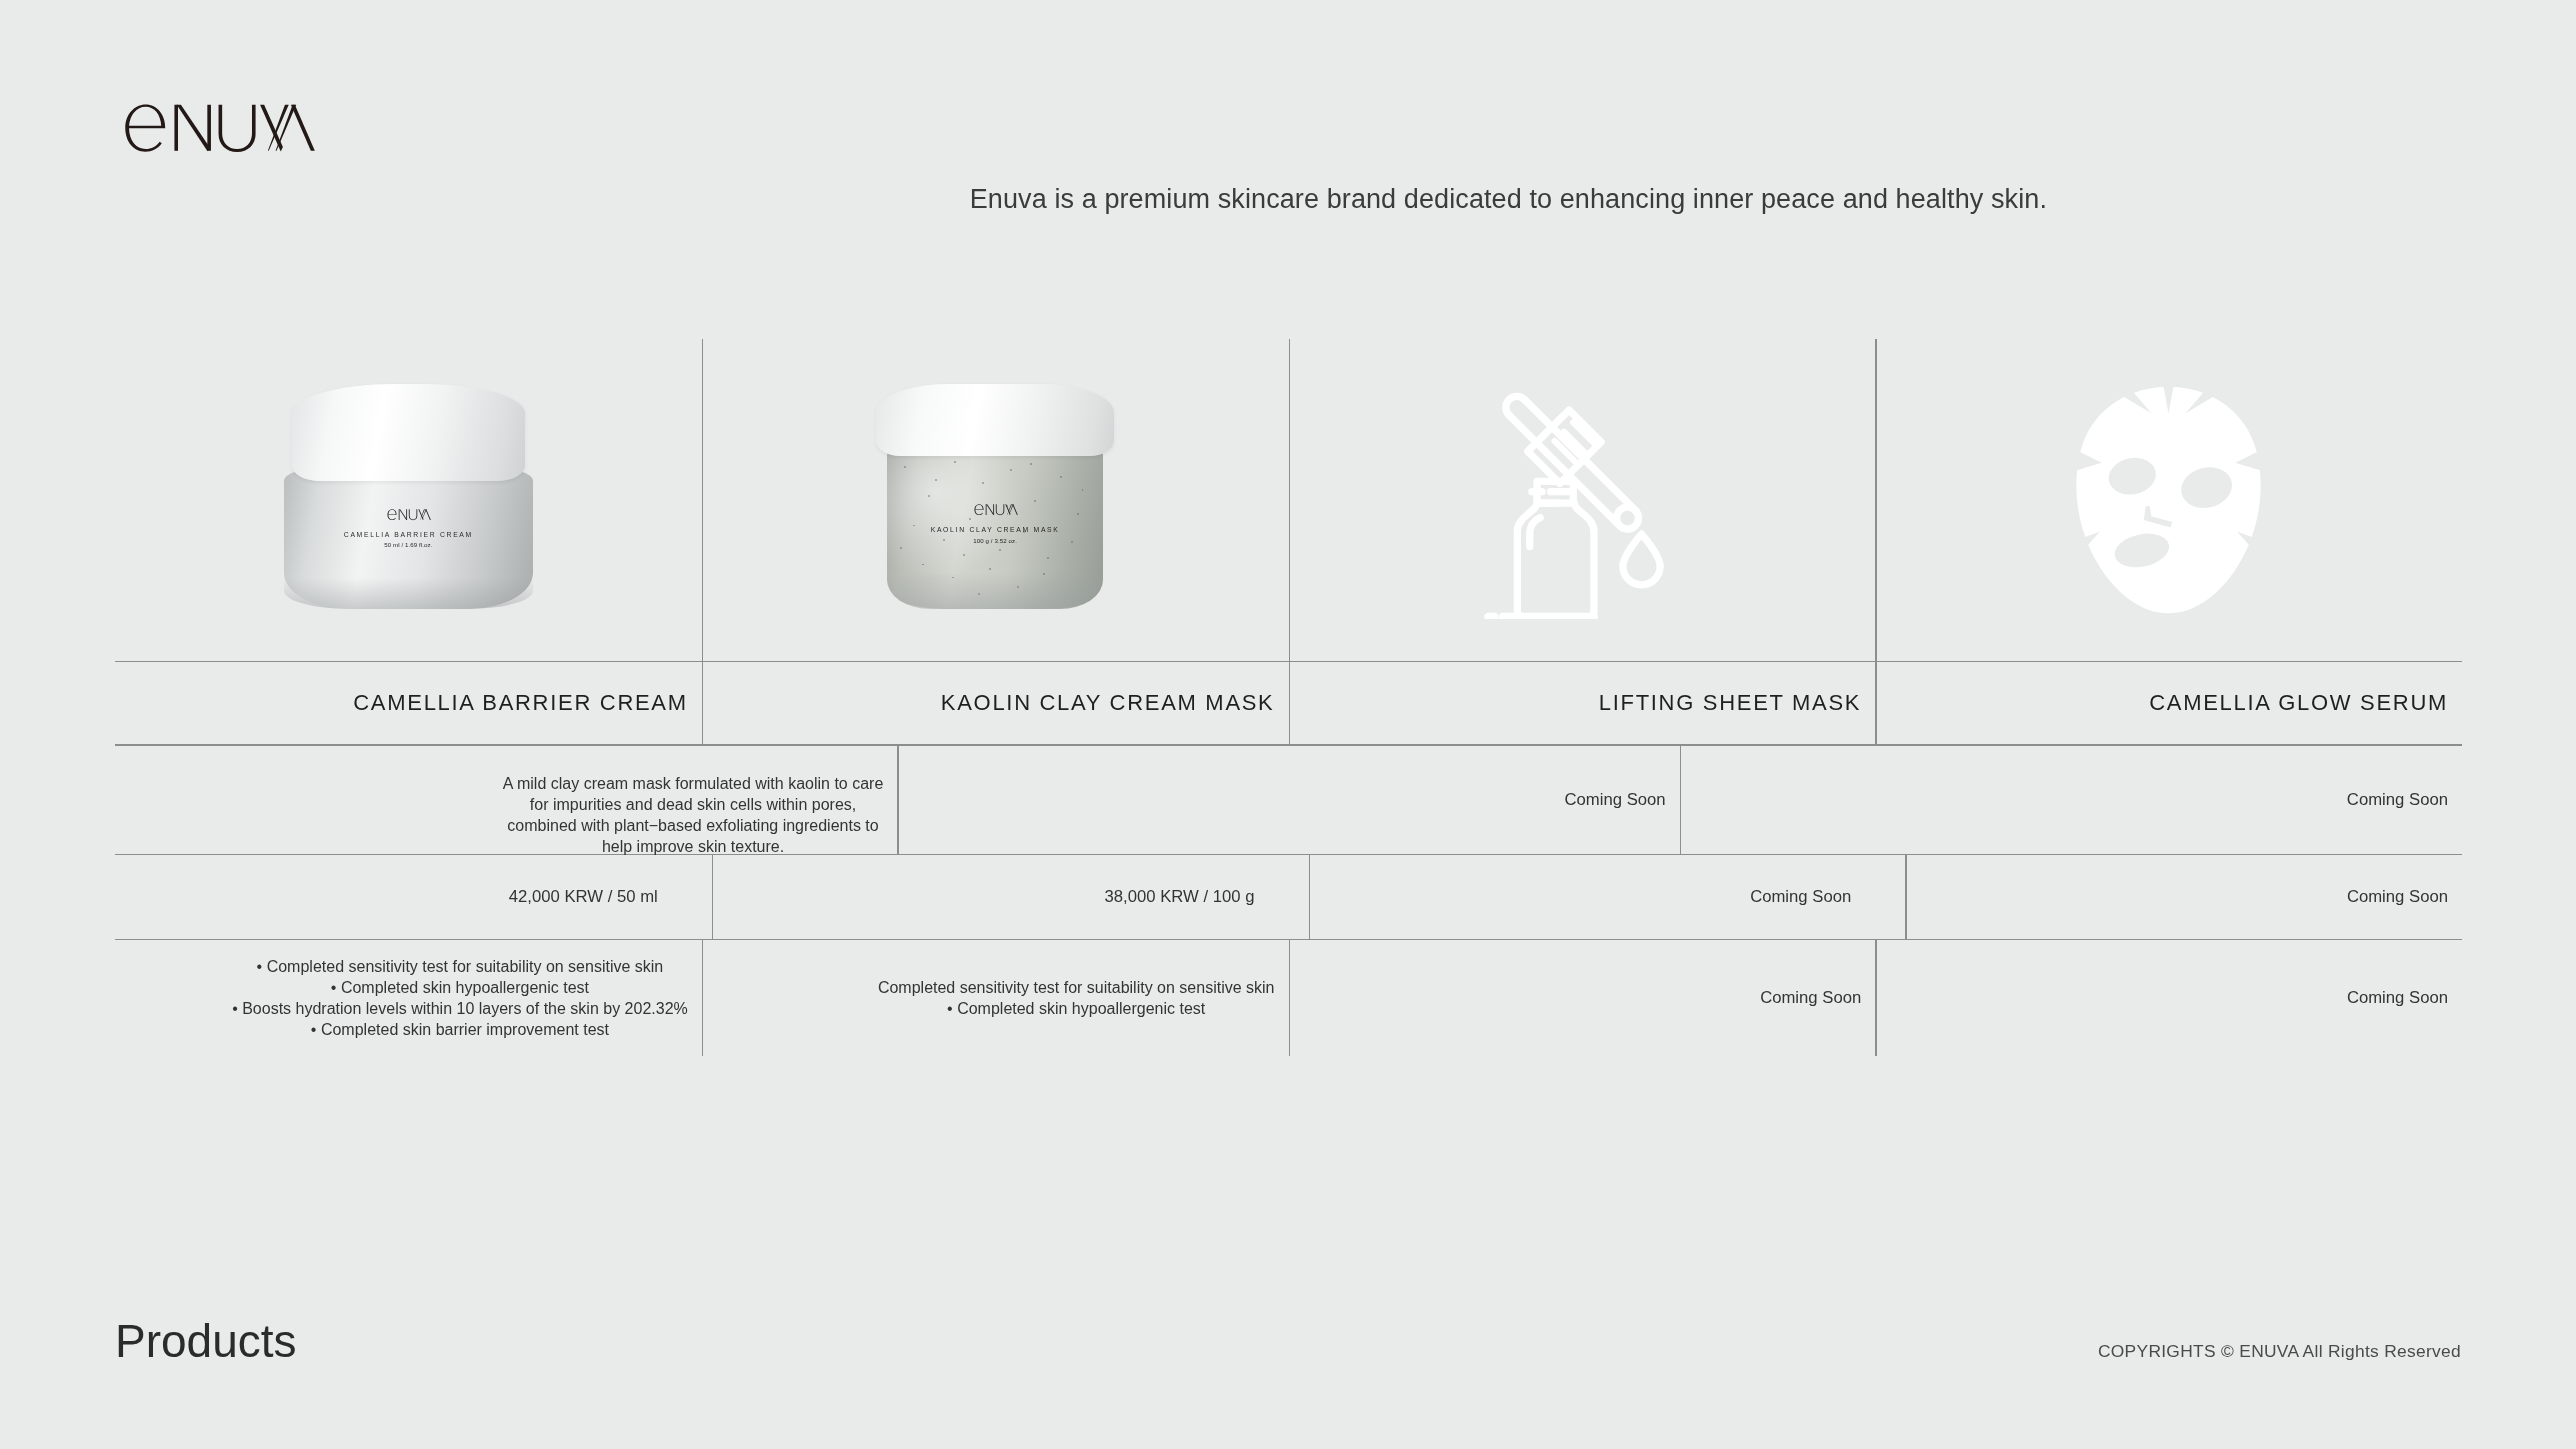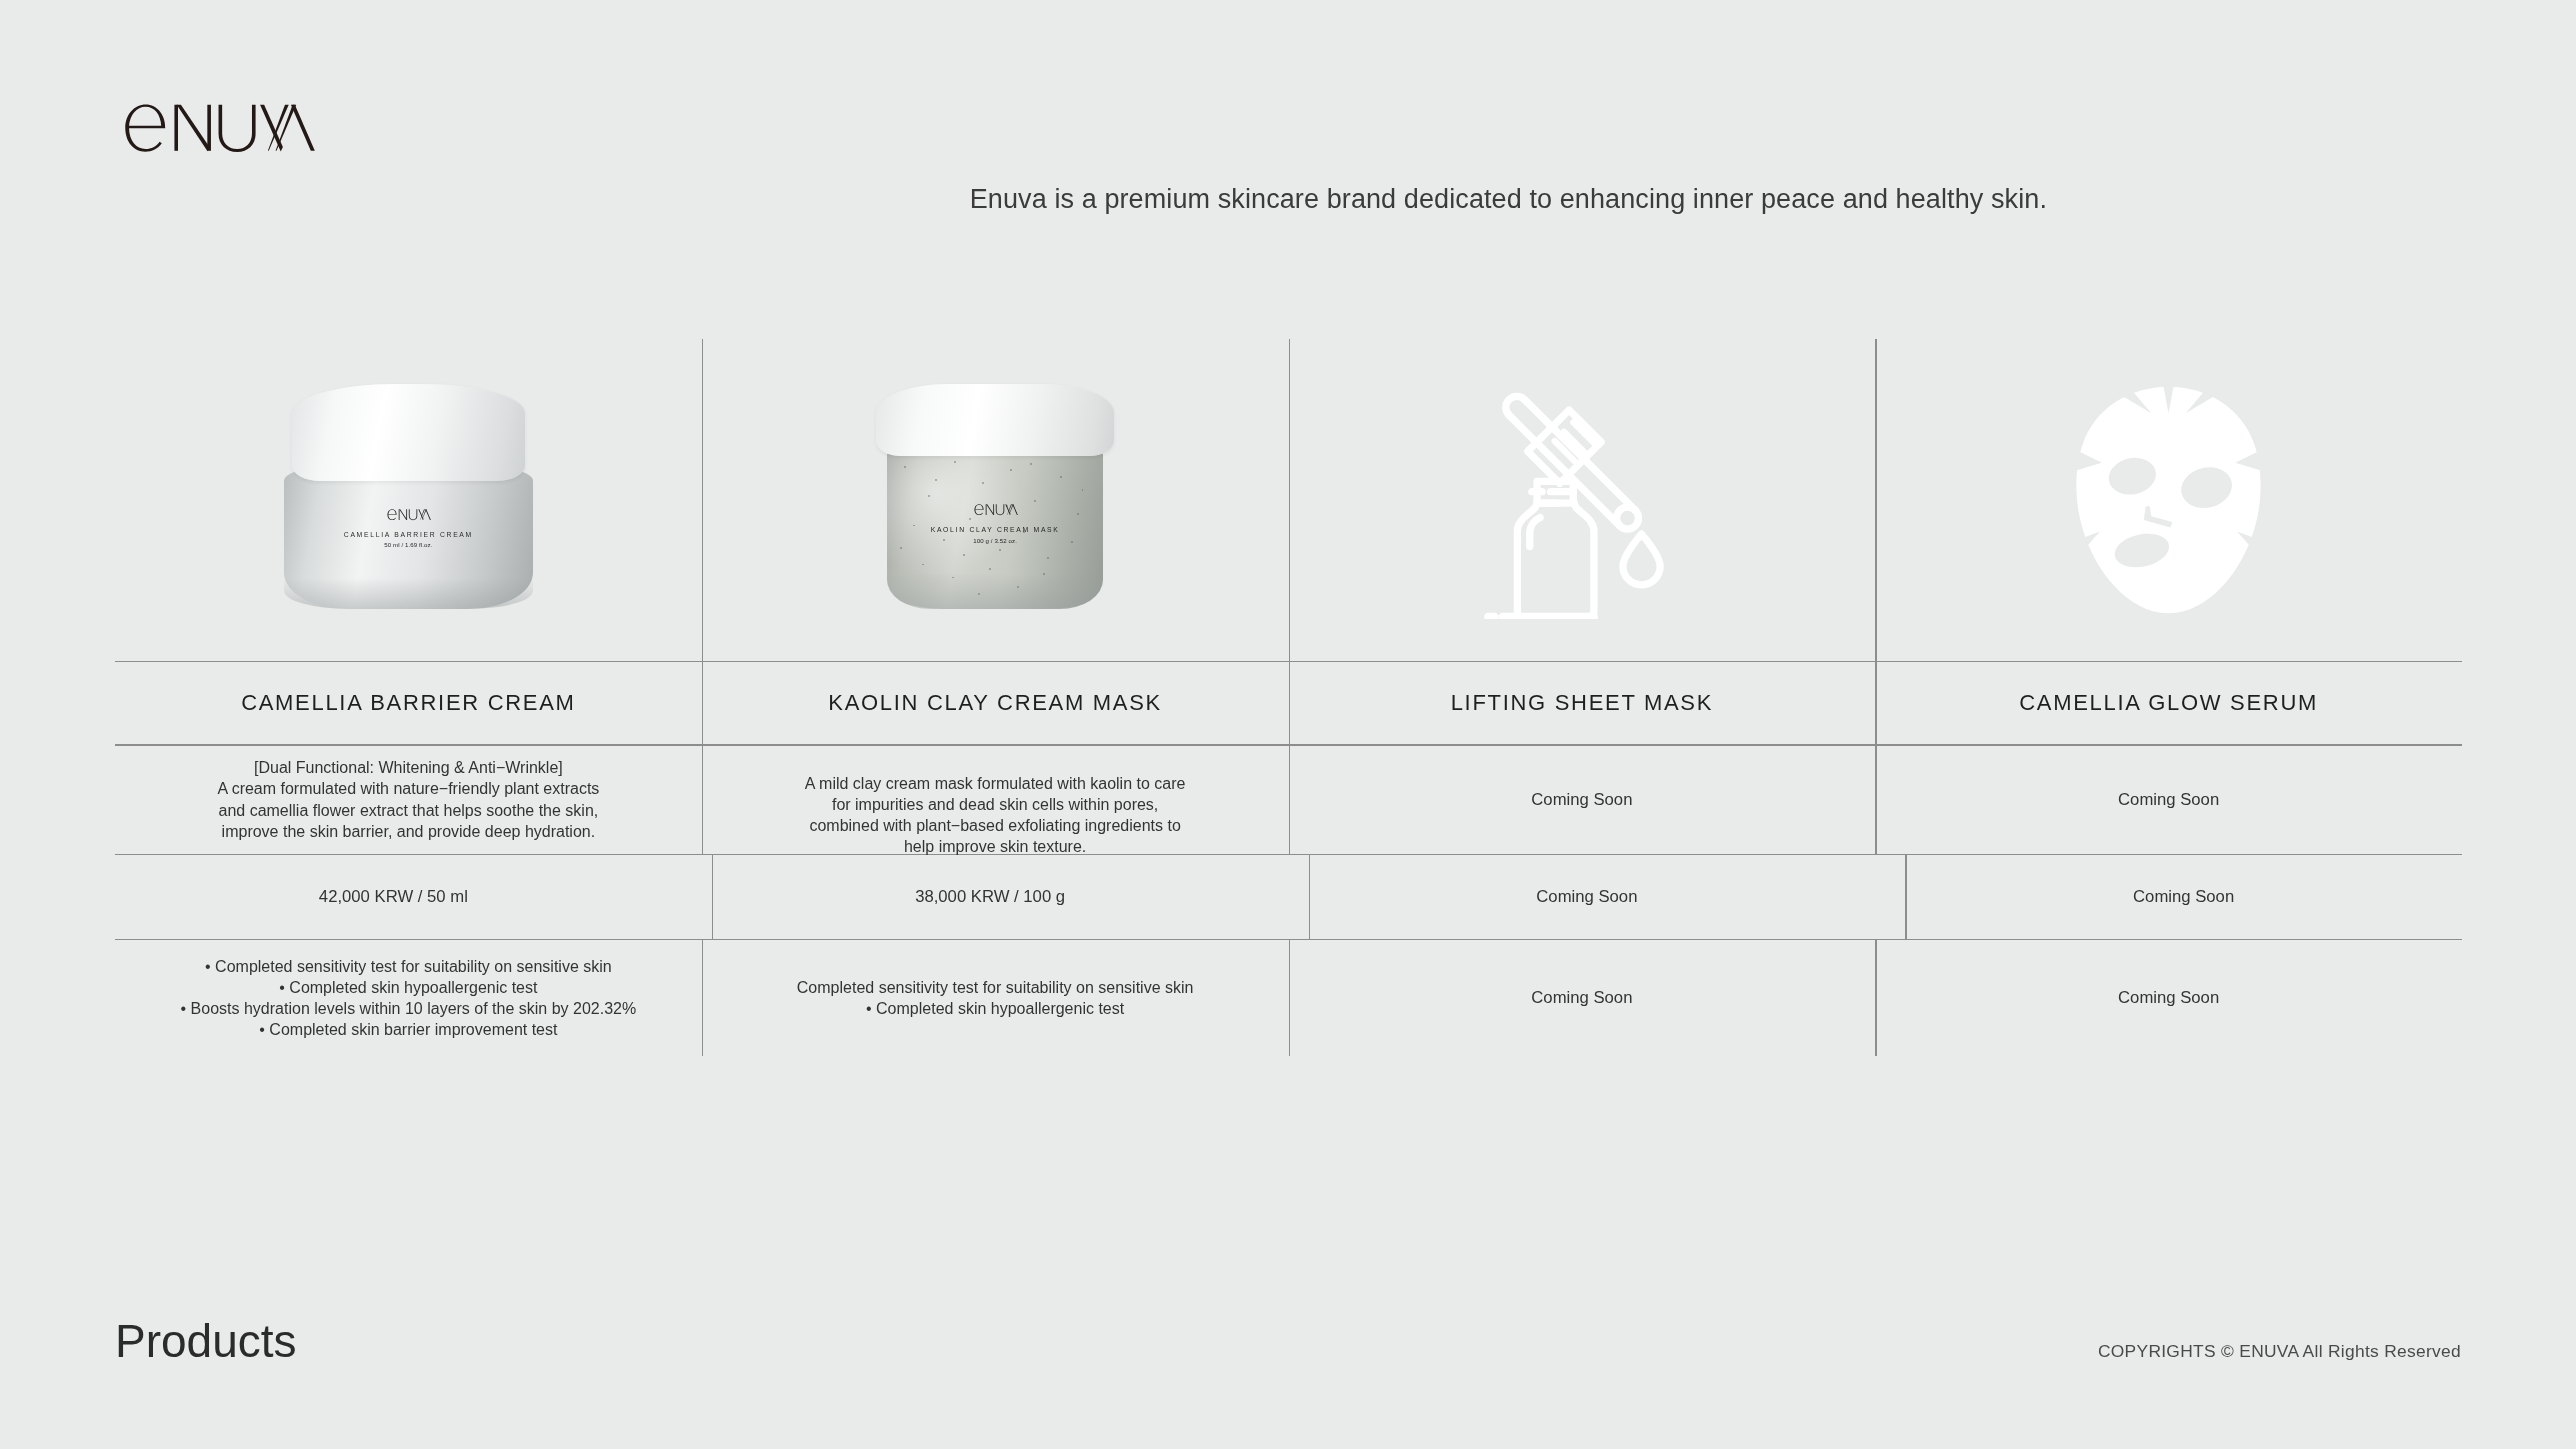--- a/index.html
+++ b/index.html
@@ -52,21 +52,21 @@
   }
   .table-row {
     display: flex;
     width: 100%;
   }
   .cell {
     flex: 1 1 0;
     box-sizing: border-box;
     display: flex;
     flex-direction: column;
-    align-items: center;
+    align-items: flex-end;
     justify-content: center;
     text-align: center;
     position: relative;
     padding: 0 14px;
   }
   
   .cell + .cell::before {
     content: "";
     position: absolute;
     left: 0;
@@ -422,26 +422,20 @@
     </div>
     <div class="cell">
       <div class="product-name">CAMELLIA GLOW SERUM</div>
     </div>
   </div>
 
   <div class="hrule"></div>
 
   <div class="table-row row-desc">
     <div class="cell">
-      <div class="product-desc" style="white-space: pre-line;">[Dual Functional: Whitening &amp; Anti−Wrinkle]
-A cream formulated with nature−friendly plant extracts
-and camellia flower extract that helps soothe the skin,
-improve the skin barrier, and provide deep hydration.</div>
-    </div>
-    <div class="cell">
       <div class="product-desc" style="white-space: pre-line; margin-top: 31px;">A mild clay cream mask formulated with kaolin to care
 for impurities and dead skin cells within pores,
 combined with plant−based exfoliating ingredients to
 help improve skin texture.</div>
     </div>
     <div class="cell">
       <div class="coming-soon">Coming Soon</div>
     </div>
     <div class="cell">
       <div class="coming-soon">Coming Soon</div>

